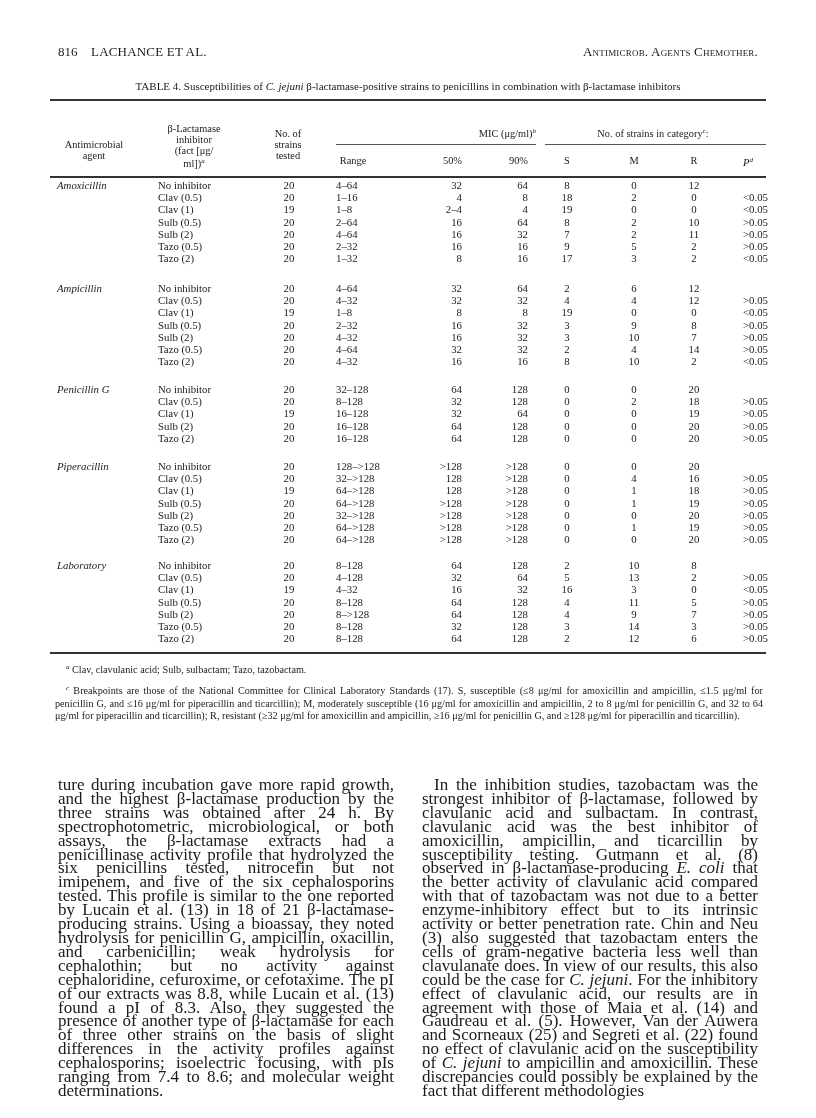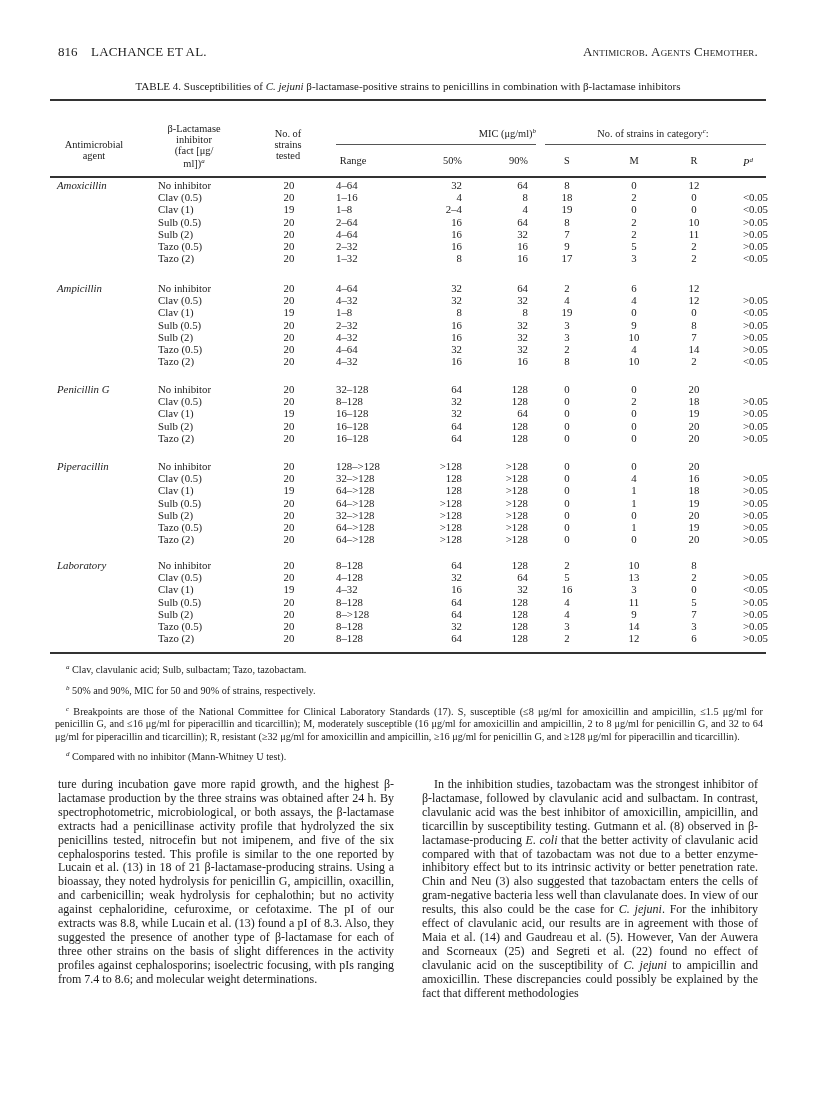--- a/index.html
+++ b/index.html
@@ -24,21 +24,21 @@
     .c-n { left: 279px; width: 20px; text-align: center; }
     .c-range { left: 336px; width: 60px; }
     .c-50 { left: 412px; width: 50px; text-align: right; }
     .c-90 { left: 478px; width: 50px; text-align: right; }
     .c-s { left: 555px; width: 24px; text-align: center; }
     .c-m { left: 622px; width: 24px; text-align: center; }
     .c-r { left: 682px; width: 24px; text-align: center; }
     .c-p { left: 728px; width: 40px; text-align: right; }
     .fn { position: absolute; left: 50px; width: 718px; font-size: 10.2px; line-height: 12.4px; text-align: justify; }
     .fn p { margin: 5px; text-indent: 11px; }
-    .body-col { position: absolute; top: 778px; width: 336px; font-size: 12px; line-height: 13.9px; text-align: justify; }
+    .body-col { position: absolute; top: 778px; width: 336px; font-size: 17px; line-height: 13.9px; text-align: justify; }
     .body-col.left { left: 58px; }
     .body-col.right { left: 422px; }
     .body-col p { margin: 0; }
     .body-col p.indent { text-indent: 12px; }
     i { font-style: italic; }
   </style>
 </head>
 <body>
 
 <div class="header">
@@ -450,23 +450,21 @@
       <span class="c-m">12</span>
       <span class="c-r">6</span>
       <span class="c-p">&gt;0.05</span>
     </div>
   </div>
 
 <div class="rule thick" style="top:652px"></div>
 
 <div class="fn" style="top:656px">
   <p><sup>a</sup> <span>Clav, clavulanic acid; Sulb, sulbactam; Tazo, tazobactam.</span></p>
-  <p><sup>b</sup> <span>50% and 90%, MIC for 50 and 90% of strains, respectively.</span></p>
   <p><sup>c</sup> <span>Breakpoints are those of the National Committee for Clinical Laboratory Standards (17). S, susceptible (≤8 μg/ml for amoxicillin and ampicillin, ≤1.5 μg/ml for penicillin G, and ≤16 μg/ml for piperacillin and ticarcillin); M, moderately susceptible (16 μg/ml for amoxicillin and ampicillin, 2 to 8 μg/ml for penicillin G, and 32 to 64 μg/ml for piperacillin and ticarcillin); R, resistant (≥32 μg/ml for amoxicillin and ampicillin, ≥16 μg/ml for penicillin G, and ≥128 μg/ml for piperacillin and ticarcillin).</span></p>
-  <p><sup>d</sup> <span>Compared with no inhibitor (Mann-Whitney U test).</span></p>
 </div>
 
 <div class="body-col left">
   <p>ture during incubation gave more rapid growth, and the highest β-lactamase production by the three strains was obtained after 24 h. By spectrophotometric, microbiological, or both assays, the β-lactamase extracts had a penicillinase activity profile that hydrolyzed the six penicillins tested, nitrocefin but not imipenem, and five of the six cephalosporins tested. This profile is similar to the one reported by Lucain et al. (13) in 18 of 21 β-lactamase-producing strains. Using a bioassay, they noted hydrolysis for penicillin G, ampicillin, oxacillin, and carbenicillin; weak hydrolysis for cephalothin; but no activity against cephaloridine, cefuroxime, or cefotaxime. The pI of our extracts was 8.8, while Lucain et al. (13) found a pI of 8.3. Also, they suggested the presence of another type of β-lactamase for each of three other strains on the basis of slight differences in the activity profiles against cephalosporins; isoelectric focusing, with pIs ranging from 7.4 to 8.6; and molecular weight determinations.</p>
 </div>
 
 <div class="body-col right">
   <p class="indent"><span>In the inhibition studies, tazobactam was the strongest inhibitor of β-lactamase, followed by clavulanic acid and sulbactam. In contrast, clavulanic acid was the best inhibitor of amoxicillin, ampicillin, and ticarcillin by susceptibility testing. Gutmann et al. (8) observed in β-lactamase-producing </span><i>E. coli</i><span> that the better activity of clavulanic acid compared with that of tazobactam was not due to a better enzyme-inhibitory effect but to its intrinsic activity or better penetration rate. Chin and Neu (3) also suggested that tazobactam enters the cells of gram-negative bacteria less well than clavulanate does. In view of our results, this also could be the case for </span><i>C. jejuni</i><span>. For the inhibitory effect of clavulanic acid, our results are in agreement with those of Maia et al. (14) and Gaudreau et al. (5). However, Van der Auwera and Scorneaux (25) and Segreti et al. (22) found no effect of clavulanic acid on the susceptibility of </span><i>C. jejuni</i><span> to ampicillin and amoxicillin. These discrepancies could possibly be explained by the fact that different methodologies</span></p>
 </div>
 

